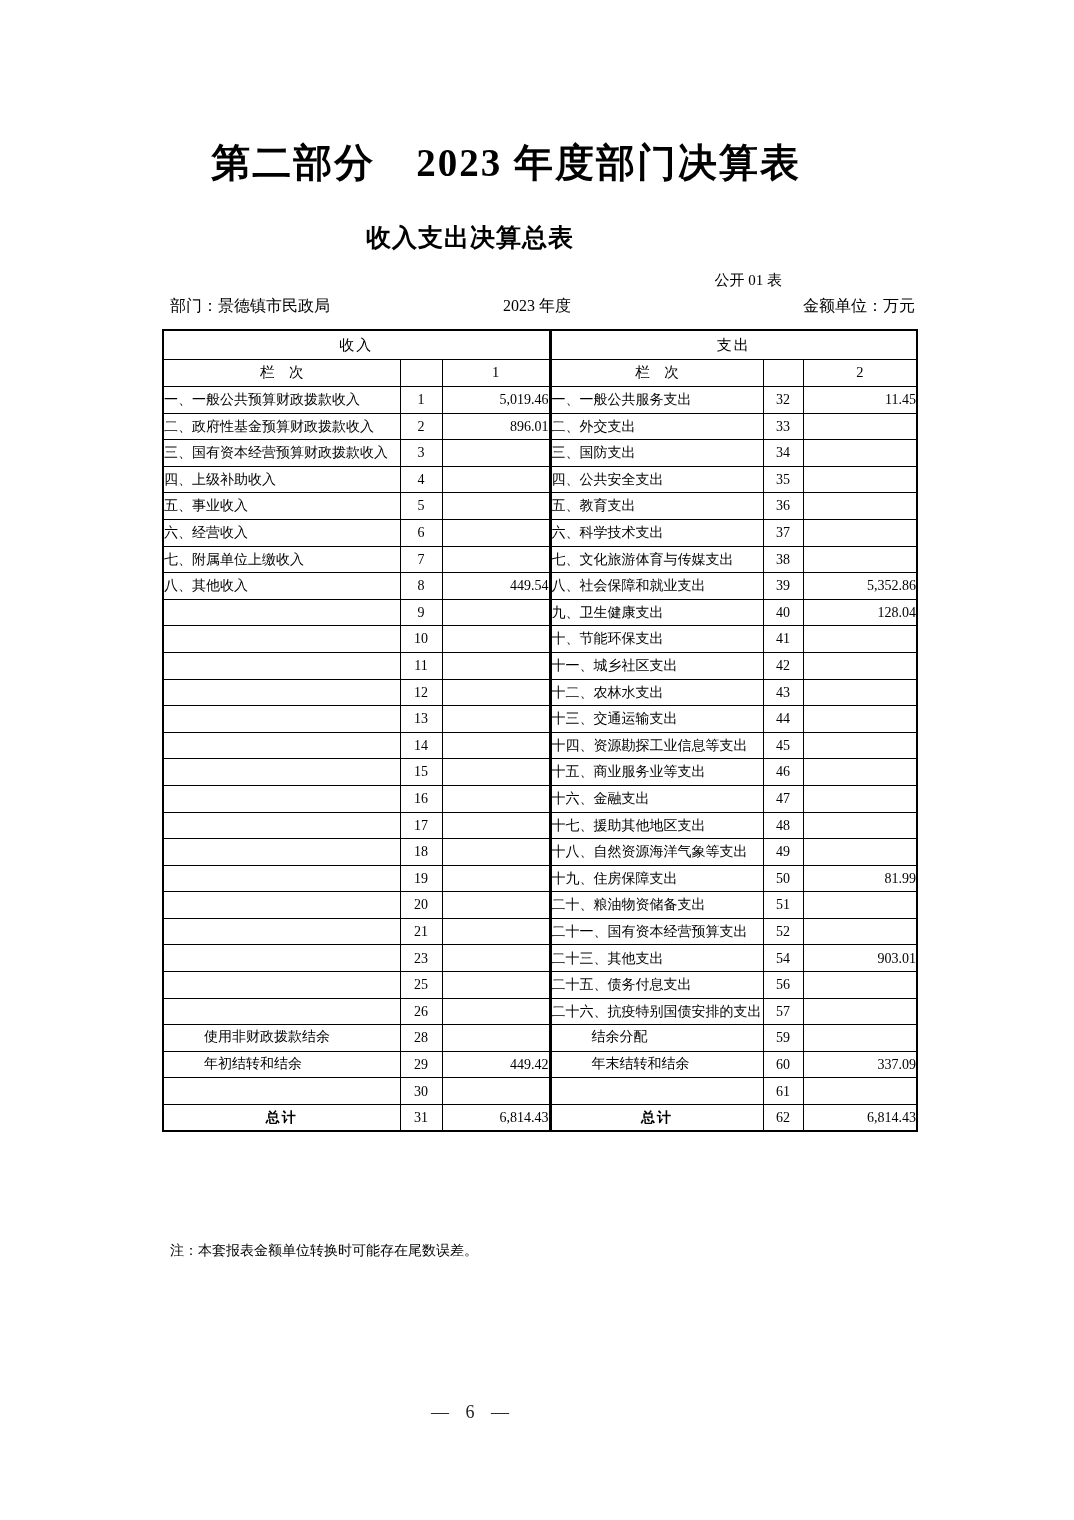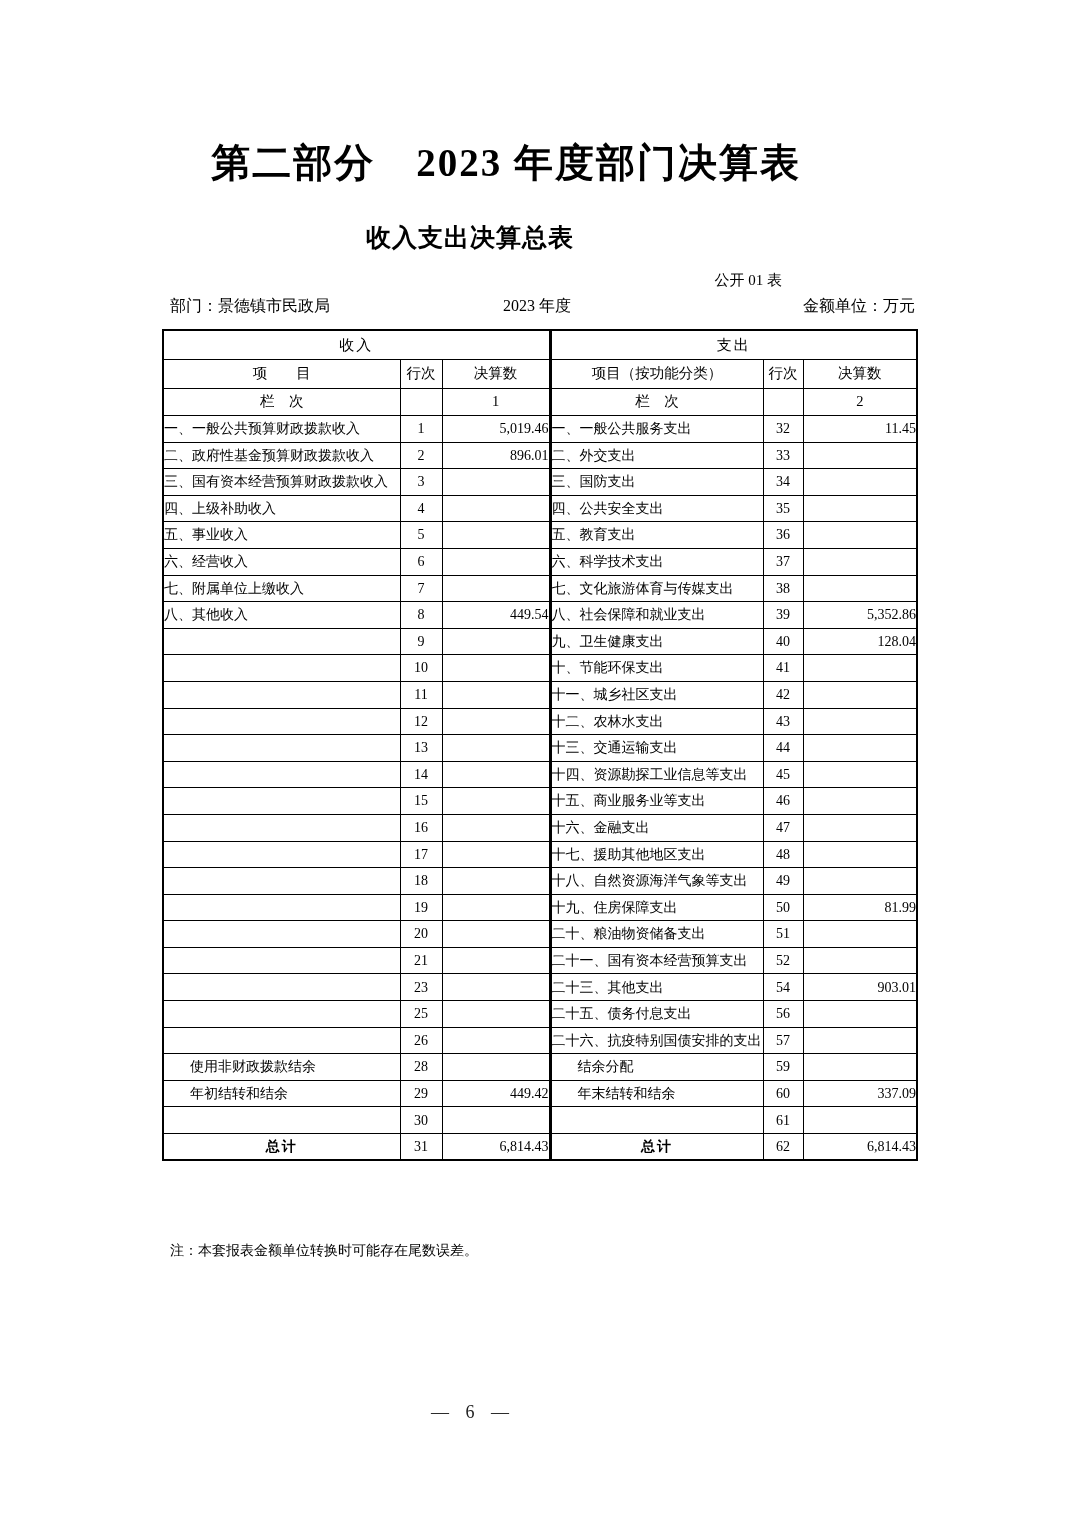--- a/index.html
+++ b/index.html
@@ -34,21 +34,21 @@
     font-weight:normal; font-size:14px; line-height:1.1;
   }
   table.acct .mid { border-left:3px solid #000; }
   tr.h1 th { height:28px; font-size:15px; letter-spacing:2px; text-align:center; }
   tr.h2 th { height:28px; font-size:14.5px; text-align:center; }
   tr.h3 td { height:26px; text-align:center; font-size:14.5px; }
   tbody tr { height:26.6px; }
   td.c-item { text-align:left; padding-left:8px; font-size:14.5px; }
   td.c-line { text-align:center; }
   td.c-amt  { text-align:right; padding-right:6px; }
-  tr.indent td.c-item { padding-left:26px; }
+  tr.indent td.c-item { padding-left:40px;font-family:Liberation Mono, monospace; }
   tr.total td.c-item { text-align:center; padding-left:0; font-weight:700; letter-spacing:2px;margin-top:22px; }
 
   .note { position:absolute; top:1242px; left:170px; font-size:14px; }
   .pageno {
     position:absolute; top:1402px; left:0; width:100%;
     text-align:center; font-size:18px; color:#222; word-spacing:12px;
   }
 </style>
 </head>
 <body>
@@ -76,28 +76,20 @@
         <col style="width:108px">
       <col style="width:213px">
         <col style="width:40px">
         <col style="width:114px">
     </colgroup>
     <thead>
       <tr class="h1">
         <th colspan="3">收入</th>
         <th colspan="3" class="mid">支出</th>
       </tr>
-      <tr class="h2">
-        <th>项　　目</th>
-        <th>行次</th>
-        <th>决算数</th>
-        <th class="mid">项目（按功能分类）</th>
-        <th>行次</th>
-        <th>决算数</th>
-      </tr>
       <tr class="h3">
         <td>栏　次</td>
         <td></td>
         <td>1</td>
         <td class="mid">栏　次</td>
         <td></td>
         <td>2</td>
       </tr>
     </thead>
     <tbody id="rows">

